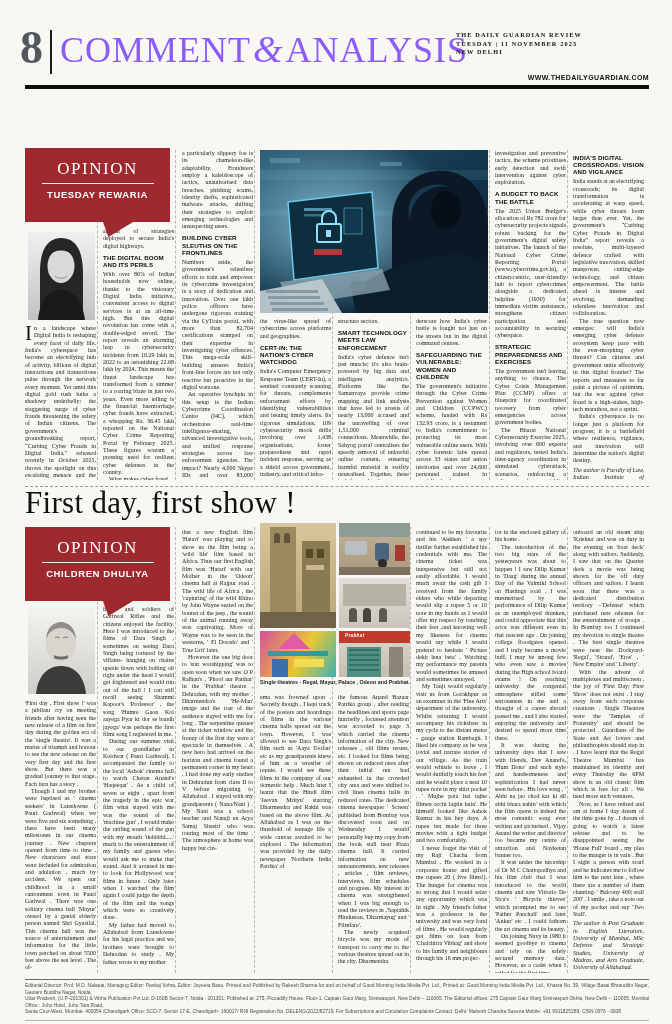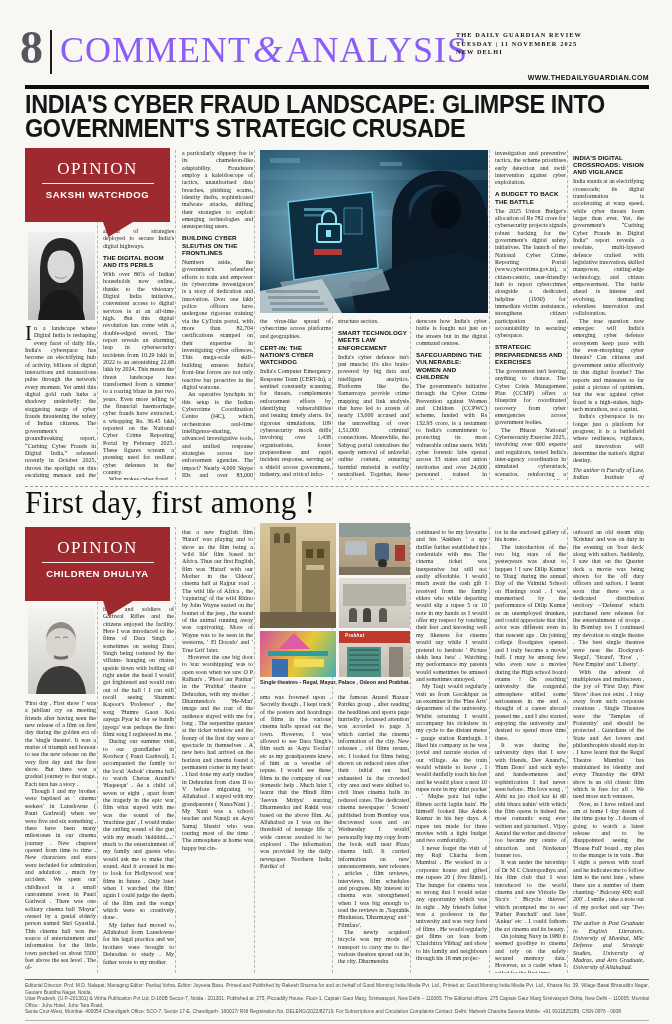--- a/index.html
+++ b/index.html
@@ -61,29 +61,25 @@
   <div class="mast-vrule"></div>
   <div class="mast-title"><span>COMMENT</span><span class="amp">&amp;</span><span>ANALYSIS</span></div>
   <div class="mast-info">
     <div>THE DAILY GUARDIAN REVIEW</div>
     <div>TUESDAY | 11 NOVEMBER 2025</div>
     <div>NEW DELHI</div>
   </div>
   <div class="website">WWW.THEDAILYGUARDIAN.COM</div>
   <div class="mast-bar"></div>
 
-  <div class="headline1">
-    <div class="hl">INDIA'S CYBER FRAUD LANDSCAPE: GLIMPSE INTO</div>
-    <div class="hl">GOVERNMENT'S STRATEGIC CRUSADE</div>
-  </div>
 
   <div class="op-box" style="top:148px;">
     <div class="op-title">OPINION</div>
     <div class="op-rule"></div>
-    <div class="op-author">SAKSHI WATCHDOG</div>
+    <div class="op-author">TUESDAY REWARIA</div>
     <div class="op-tail"></div>
   </div>
 
   <div class="photo" style="left:28px;top:232px;width:67px;height:88px;">
     <svg width="67" height="88" viewBox="0 0 67 88">
       <defs>
           <linearGradient id="pbg1" x1="0" y1="0" x2="0" y2="1">
         <stop offset="0" stop-color="#f0f0f0"></stop>
             <stop offset="1" stop-color="#c2c2c2"></stop>
           </linearGradient>
@@ -181,21 +177,21 @@
   <div class="col" style="left:573px;top:150px;height:330px;">
       <div class="col-head">INDIA'S DIGITAL CROSSROADS: VISION AND VIGILANCE</div>
       <div class="col-para">India stands at an electrifying crossroads; its digital transformation is accelerating at warp speed, while cyber threats loom larger than ever. Yet, the government's “Curbing Cyber Frauds in Digital India” report reveals a resolute, multi-layered defence crafted with legislative innovation, skilled manpower, cutting-edge technology, and citizen empowerment. The battle ahead is intense and evolving, demanding relentless innovation and collaboration.</div>
       <div class="col-para">The true question now emerges: will India's emerging cyber defence ecosystem keep pace with the ever-morphing cyber threats? Can citizens and government unite effectively in this digital frontier? The reports and measures so far paint a picture of optimism, but the war against cyber fraud is a high-stakes, high-tech marathon, not a sprint.</div>
       <div class="col-para">India's cyberspace is no longer just a platform for progress; it is a battlefield where resilience, vigilance, and innovation will determine the nation's digital destiny.</div>
       <div class="col-sig">The author is Faculty of Law, Indian Institute of Management, Rohtak</div>
     </div>
 
   <div class="hsep"></div>
 
-  <div class="headline2">First day, first among !</div>
+  <div class="headline2">First day, first show !</div>
 
   <div class="op-box" style="top:527px;">
     <div class="op-title">OPINION</div>
     <div class="op-rule"></div>
     <div class="op-author">CHILDREN DHULIYA</div>
     <div class="op-tail"></div>
   </div>
 
   <div class="photo" style="left:28px;top:608px;width:67px;height:86px;">
     <svg width="67" height="86" viewBox="0 0 67 86">

